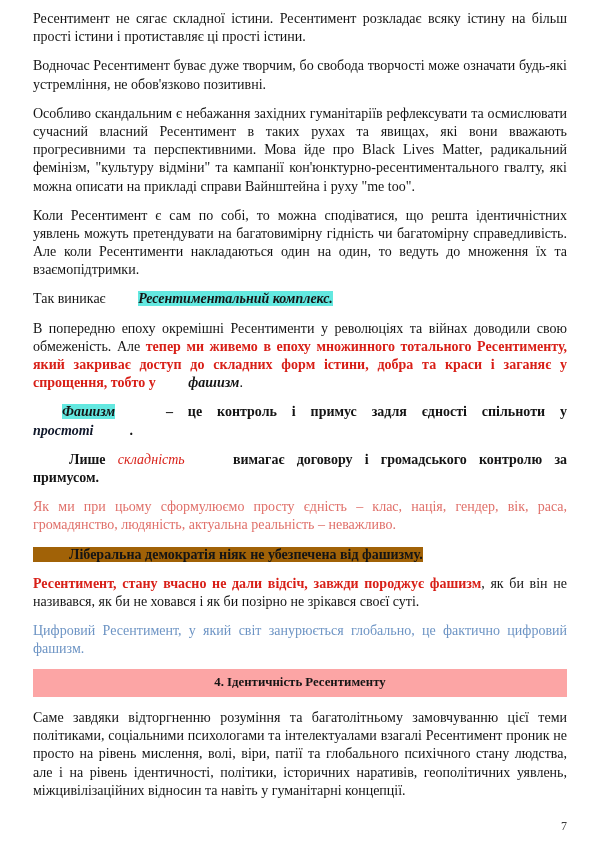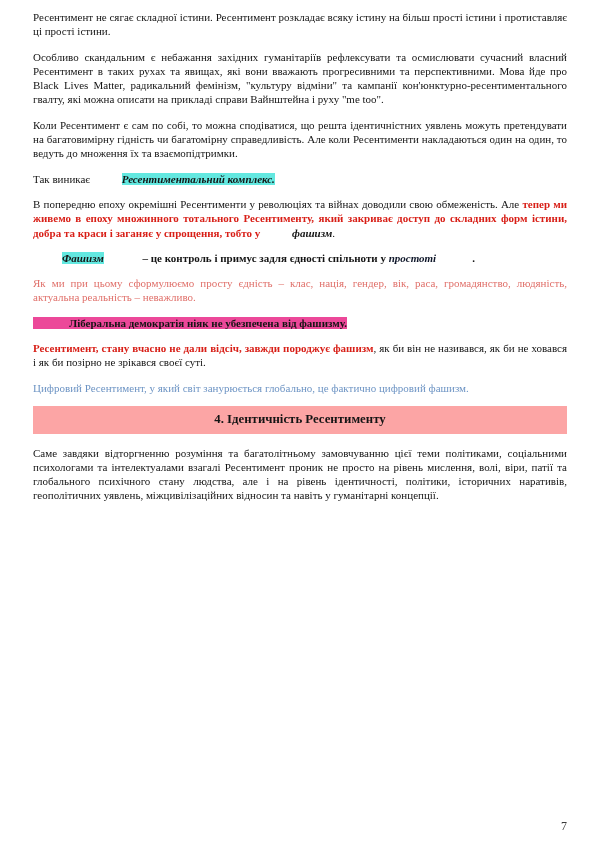--- a/index.html
+++ b/index.html
@@ -17,39 +17,39 @@
   .page {
     position: relative;
     width: 600px;
     height: 848px;
     box-sizing: border-box;
     padding: 10px 33px 0 33px;
     overflow: hidden;
   }
   p.para {
     margin: 0 0 11px 0;
-    font-size: 11px;
+    font-size: 14px;
     line-height: 1.30;
     text-align: justify;
     text-justify: inter-word;
     hyphens: none;
   }
   p.para:last-of-type { margin-bottom: 16px; }
 
   
   .red       { color: #d81f17; font-weight: bold; }
   .red-i     { color: #0f172a; font-weight: bold; font-style: italic; }
   .red-it    { color: #d81f17; font-style: italic; }
   .salmon    { color: #e0706a; }
   .blue      { color: #6d94c4; }
   .b         { font-weight: bold; padding-left: 36px; }
   .bi        { font-weight: bold; font-style: italic; margin-left: 29px; }
 
   .hl-cyan   { background: #63e8e0; }
-  .hl-yellow { background: #ec4899; margin-top: 48px; }
+  .hl-yellow { background: #a16207; margin-top: 48px; }
 
   
   .section-head {
     margin: 4px 0 12px 0;
     background: #fca5a5;
     text-align: center;
     font-size: 12.8px;
     font-weight: bold;
     line-height: 1.30;
     padding: 5px 0 6px 0;
@@ -63,32 +63,34 @@
     color: #3a3a3a;
   }
 </style>
 </head>
 <body>
 
 <div class="page">
 
   <p class="para">Ресентимент не сягає складної істини. Ресентимент розкладає всяку істину на більш прості істини і протиставляє ці прості істини.</p>
 
+  <p class="para">Водночас Ресентимент буває дуже творчим, бо свобода творчості може означати будь-які устремління, не обов'язково позитивні.</p>
 
 
   <p class="para">Особливо скандальним є небажання західних гуманітаріїв рефлексувати та осмислювати сучасний власний Ресентимент в таких рухах та явищах, які вони вважають прогресивними та перспективними. Мова йде про Black Lives Matter, радикальний фемінізм, "культуру відміни" та кампанії кон'юнктурно-ресентиментального гвалту, які можна описати на прикладі справи Вайнштейна і руху "me too".</p>
 
   <p class="para">Коли Ресентимент є сам по собі, то можна сподіватися, що решта ідентичністних уявлень можуть претендувати на багатовимірну гідність чи багатомірну справедливість. Але коли Ресентименти накладаються один на один, то ведуть до множення їх та взаємопідтримки.</p>
 
   <p class="para"><span>Так виникає </span><span class="hl-cyan bi">Ресентиментальний комплекс.</span></p>
 
   <p class="para"><span>В попередню епоху окремішні Ресентименти у революціях та війнах доводили свою обмеженість. Але </span><span class="red">тепер ми живемо в епоху множинного тотального Ресентименту, який закриває доступ до складних форм істини, добра та краси і заганяє у спрощення, тобто у </span><span class="bi">фашизм</span><span>.</span></p>
 
   <p class="para"><span class="hl-cyan bi">Фашизм</span><span class="b"> – це контроль і примус задля єдності спільноти у </span><span class="red-i">простоті</span><span class="b">.</span></p>
 
+  <p class="para"><span class="b">Лише </span><span class="red-it">складність</span><span class="b"> вимагає договору і громадського контролю за примусом.</span></p>
 
   <p class="para salmon">Як ми при цьому сформулюємо просту єдність – клас, нація, гендер, вік, раса, громадянство, людяність, актуальна реальність – неважливо.</p>
 
   <p class="para"><span class="hl-yellow b">Ліберальна демократія ніяк не убезпечена від фашизму.</span></p>
 
   <p class="para"><span class="red">Ресентимент, стану вчасно не дали відсіч, завжди породжує фашизм</span><span>, як би він не називався, як би не ховався і як би позірно не зрікався своєї суті.</span></p>
 
   <p class="para blue">Цифровий Ресентимент, у який світ занурюється глобально, це фактично цифровий фашизм.</p>
 
   <div class="section-head">4. Ідентичність Ресентименту</div>

